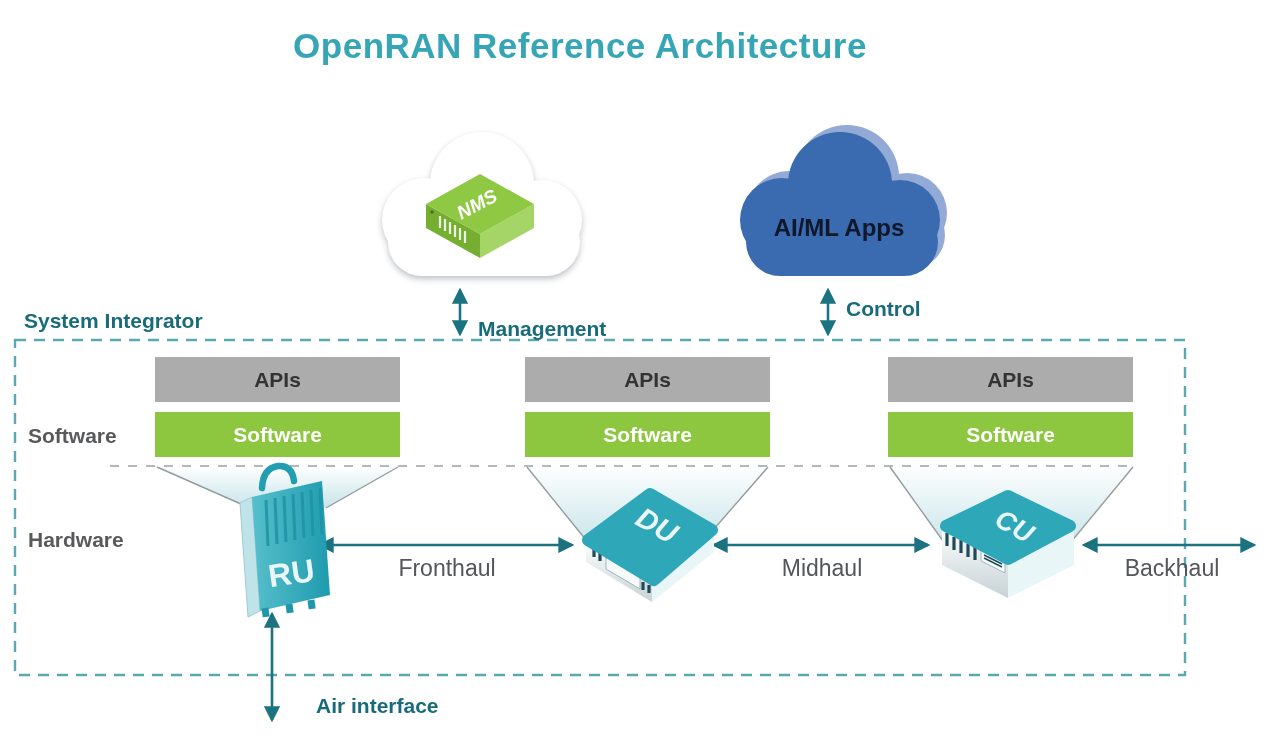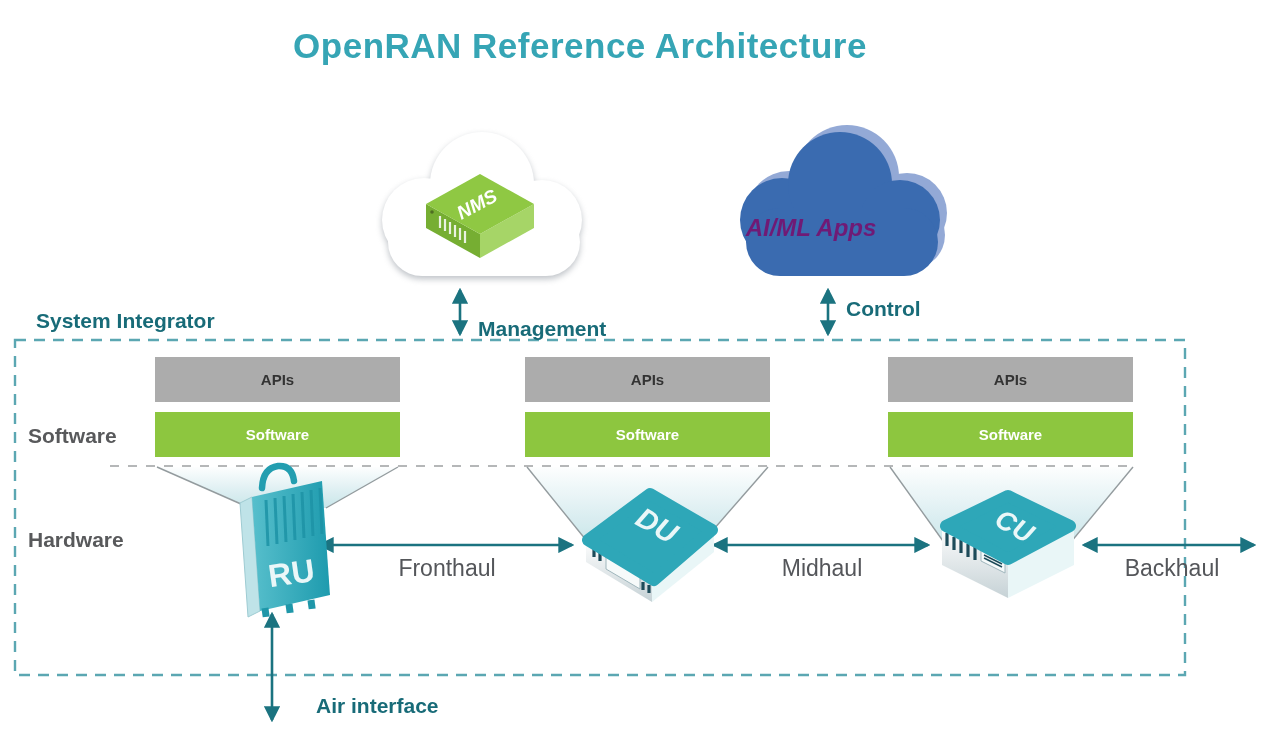--- a/index.html
+++ b/index.html
@@ -5,35 +5,35 @@
   html,body{margin:0;padding:0;background:#ffffff;}
   body{font-family:"Liberation Sans", sans-serif;}
   .stage{position:relative;width:1280px;height:744px;background:#ffffff;overflow:hidden;}
 
   .title{position:absolute;left:0;top:26px;width:1160px;text-align:center;
          font-size:35px;font-weight:bold;letter-spacing:.5px;color:var(--c-title);}
 
   .cloud-svg{position:absolute;z-index:3;}
   .cloud-label{position:absolute;z-index:4;font-weight:bold;font-size:24px;text-align:center;width:230px;}
   .cloud-label.oam{left:365px;top:228px;color:var(--c-cloud-text);}
-  .cloud-label.aiml{left:696px;top:214px;color:#701a75;font-style:italic;}
+  .cloud-label.aiml{left:724px;top:214px;color:#0f172a;}
 
   .heading{position:absolute;z-index:6;font-weight:bold;font-size:21px;color:var(--c-heading);}
   .mgmt{left:478px;top:297px;margin-top:20px;}
   .ctrl{left:846px;top:297px;}
-  .sysint{left:24px;top:309px;margin-left:12px;}
+  .sysint{left:24px;top:309px;}
   .airif{left:292px;top:694px;margin-left:24px;}
 
   .row-label{position:absolute;z-index:6;font-weight:bold;font-size:21px;color:var(--c-row-label);}
   .row-label.sw{left:28px;top:424px;}
   .row-label.hw{left:28px;top:528px;}
 
   .col{position:absolute;top:357px;width:245px;z-index:2;}
   .col.c1{left:155px;} .col.c2{left:525px;} .col.c3{left:888px;}
-  .bar{height:45px;line-height:45px;text-align:center;font-size:15px;font-weight:bold;}
+  .bar{height:45px;line-height:45px;text-align:center;font-size:21px;font-weight:bold;}
   .bar.apis{background:var(--c-bar-gray);color:var(--c-bar-gray-text);}
   .bar.soft{background:var(--c-bar-green);color:#ffffff;margin-top:10px;}
 
   .haul{position:absolute;z-index:6;font-size:23px;color:var(--c-haul-label);transform:translateX(-50%);white-space:nowrap;}
   .haul.f{left:447px;top:555px;}
   .haul.m{left:822px;top:555px;text-align:center;}
   .haul.b{left:1172px;top:555px;}
 
   .overlay{position:absolute;left:0;top:0;z-index:5;pointer-events:none;}
   svg text{font-family:"Liberation Sans", sans-serif;}

